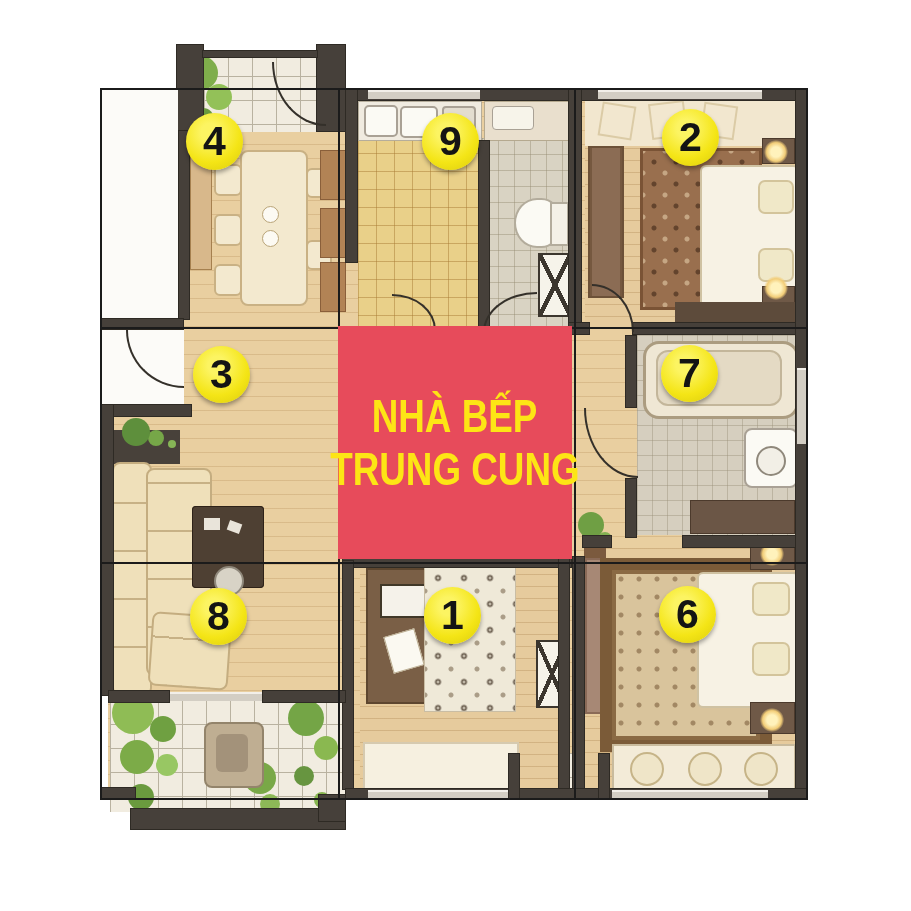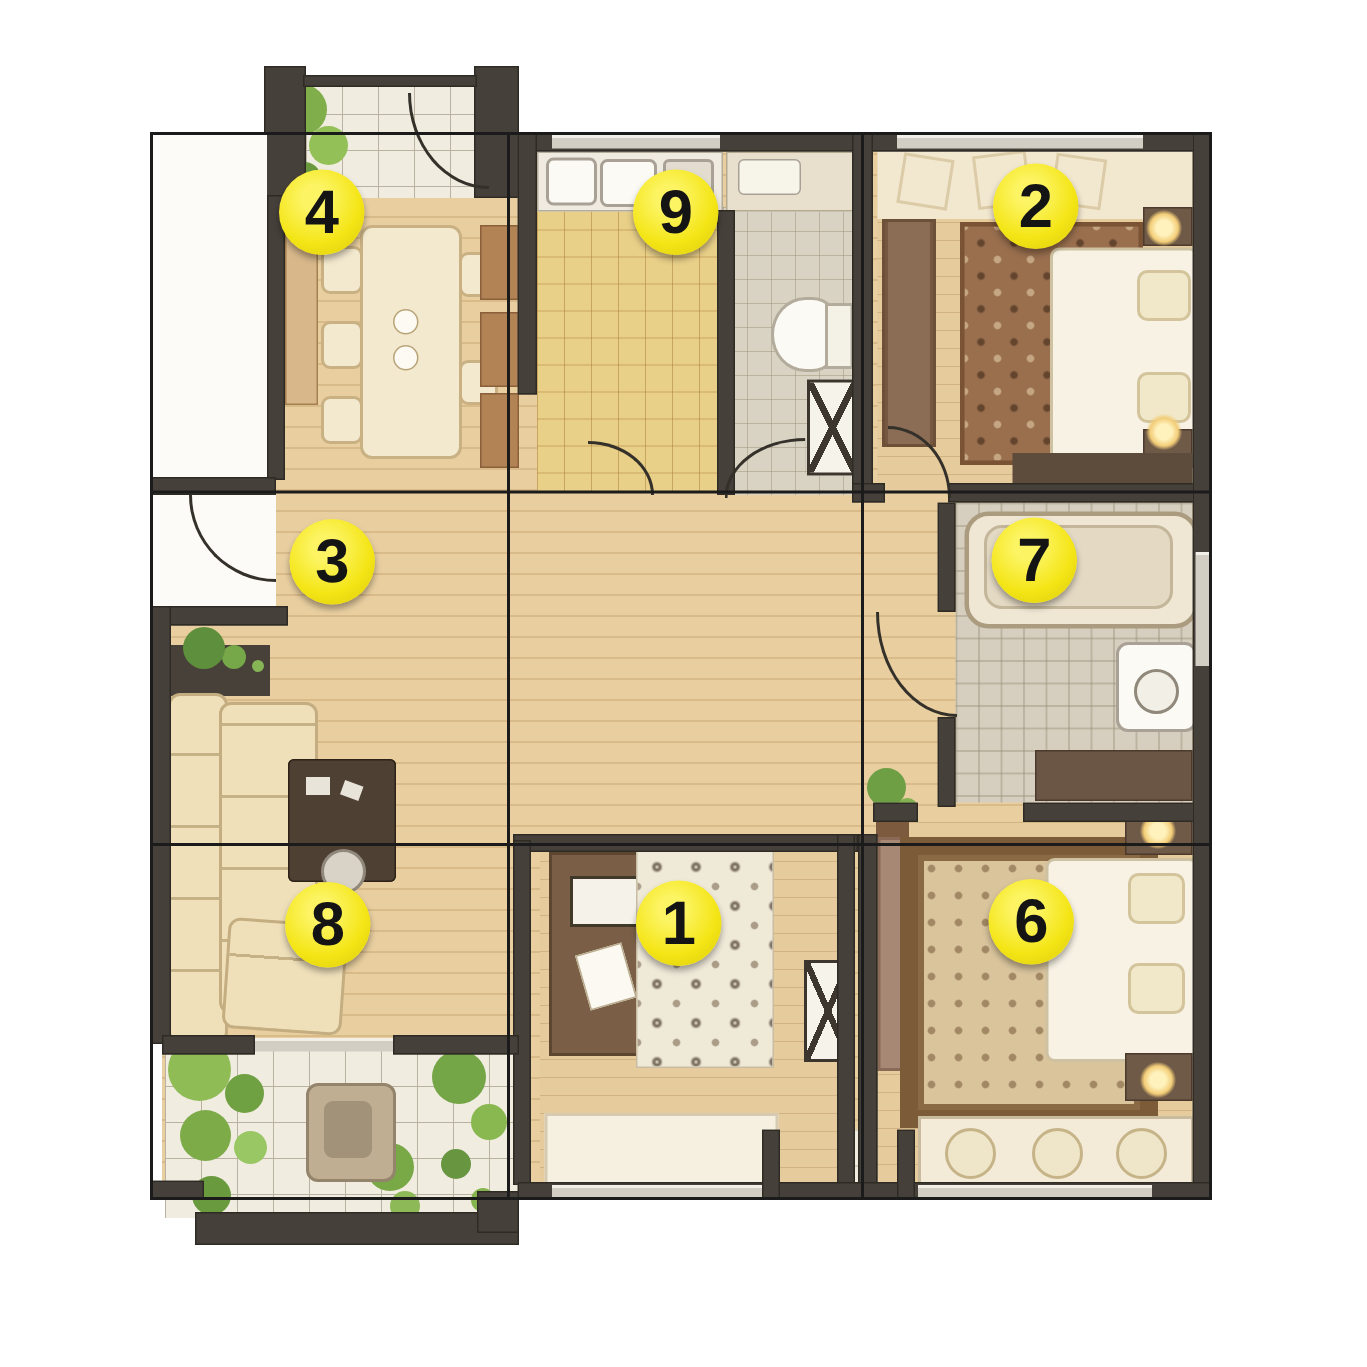--- a/index.html
+++ b/index.html
@@ -196,20 +196,24 @@
   <div class="abs arc-tr z7" style="left:584px;top:408px;width:52px;height:68px;"></div>
   <div class="abs arc-bl z7" style="left:592px;top:284px;width:40px;height:46px;"></div>
 
   <div class="abs z45" style="left:100px;top:88px;width:708px;height:712px;border:2px solid #1b1b1b;box-sizing:border-box;">
     <div class="abs gridline" style="left:236px;top:0;width:2px;height:708px;"></div>
     <div class="abs gridline" style="left:472px;top:0;width:2px;height:708px;"></div>
     <div class="abs gridline" style="left:0;top:237px;width:704px;height:2px;"></div>
     <div class="abs gridline" style="left:0;top:472px;width:704px;height:2px;"></div>
   </div>
 
+  <div class="abs" id="redbox" style="left:338px;top:326px;width:234px;height:233px;">
+    <div class="ln">NHÀ BẾP</div>
+    <div class="ln">TRUNG CUNG</div>
+  </div>
 
   <div class="abs marker" style="left:186px;top:113px;">4</div>
   <div class="abs marker" style="left:422px;top:113px;">9</div>
   <div class="abs marker" style="left:662px;top:109px;">2</div>
   <div class="abs marker" style="left:193px;top:346px;">3</div>
   <div class="abs marker" style="left:661px;top:345px;">7</div>
   <div class="abs marker" style="left:190px;top:588px;">8</div>
   <div class="abs marker" style="left:424px;top:587px;">1</div>
   <div class="abs marker" style="left:659px;top:586px;">6</div>
 

